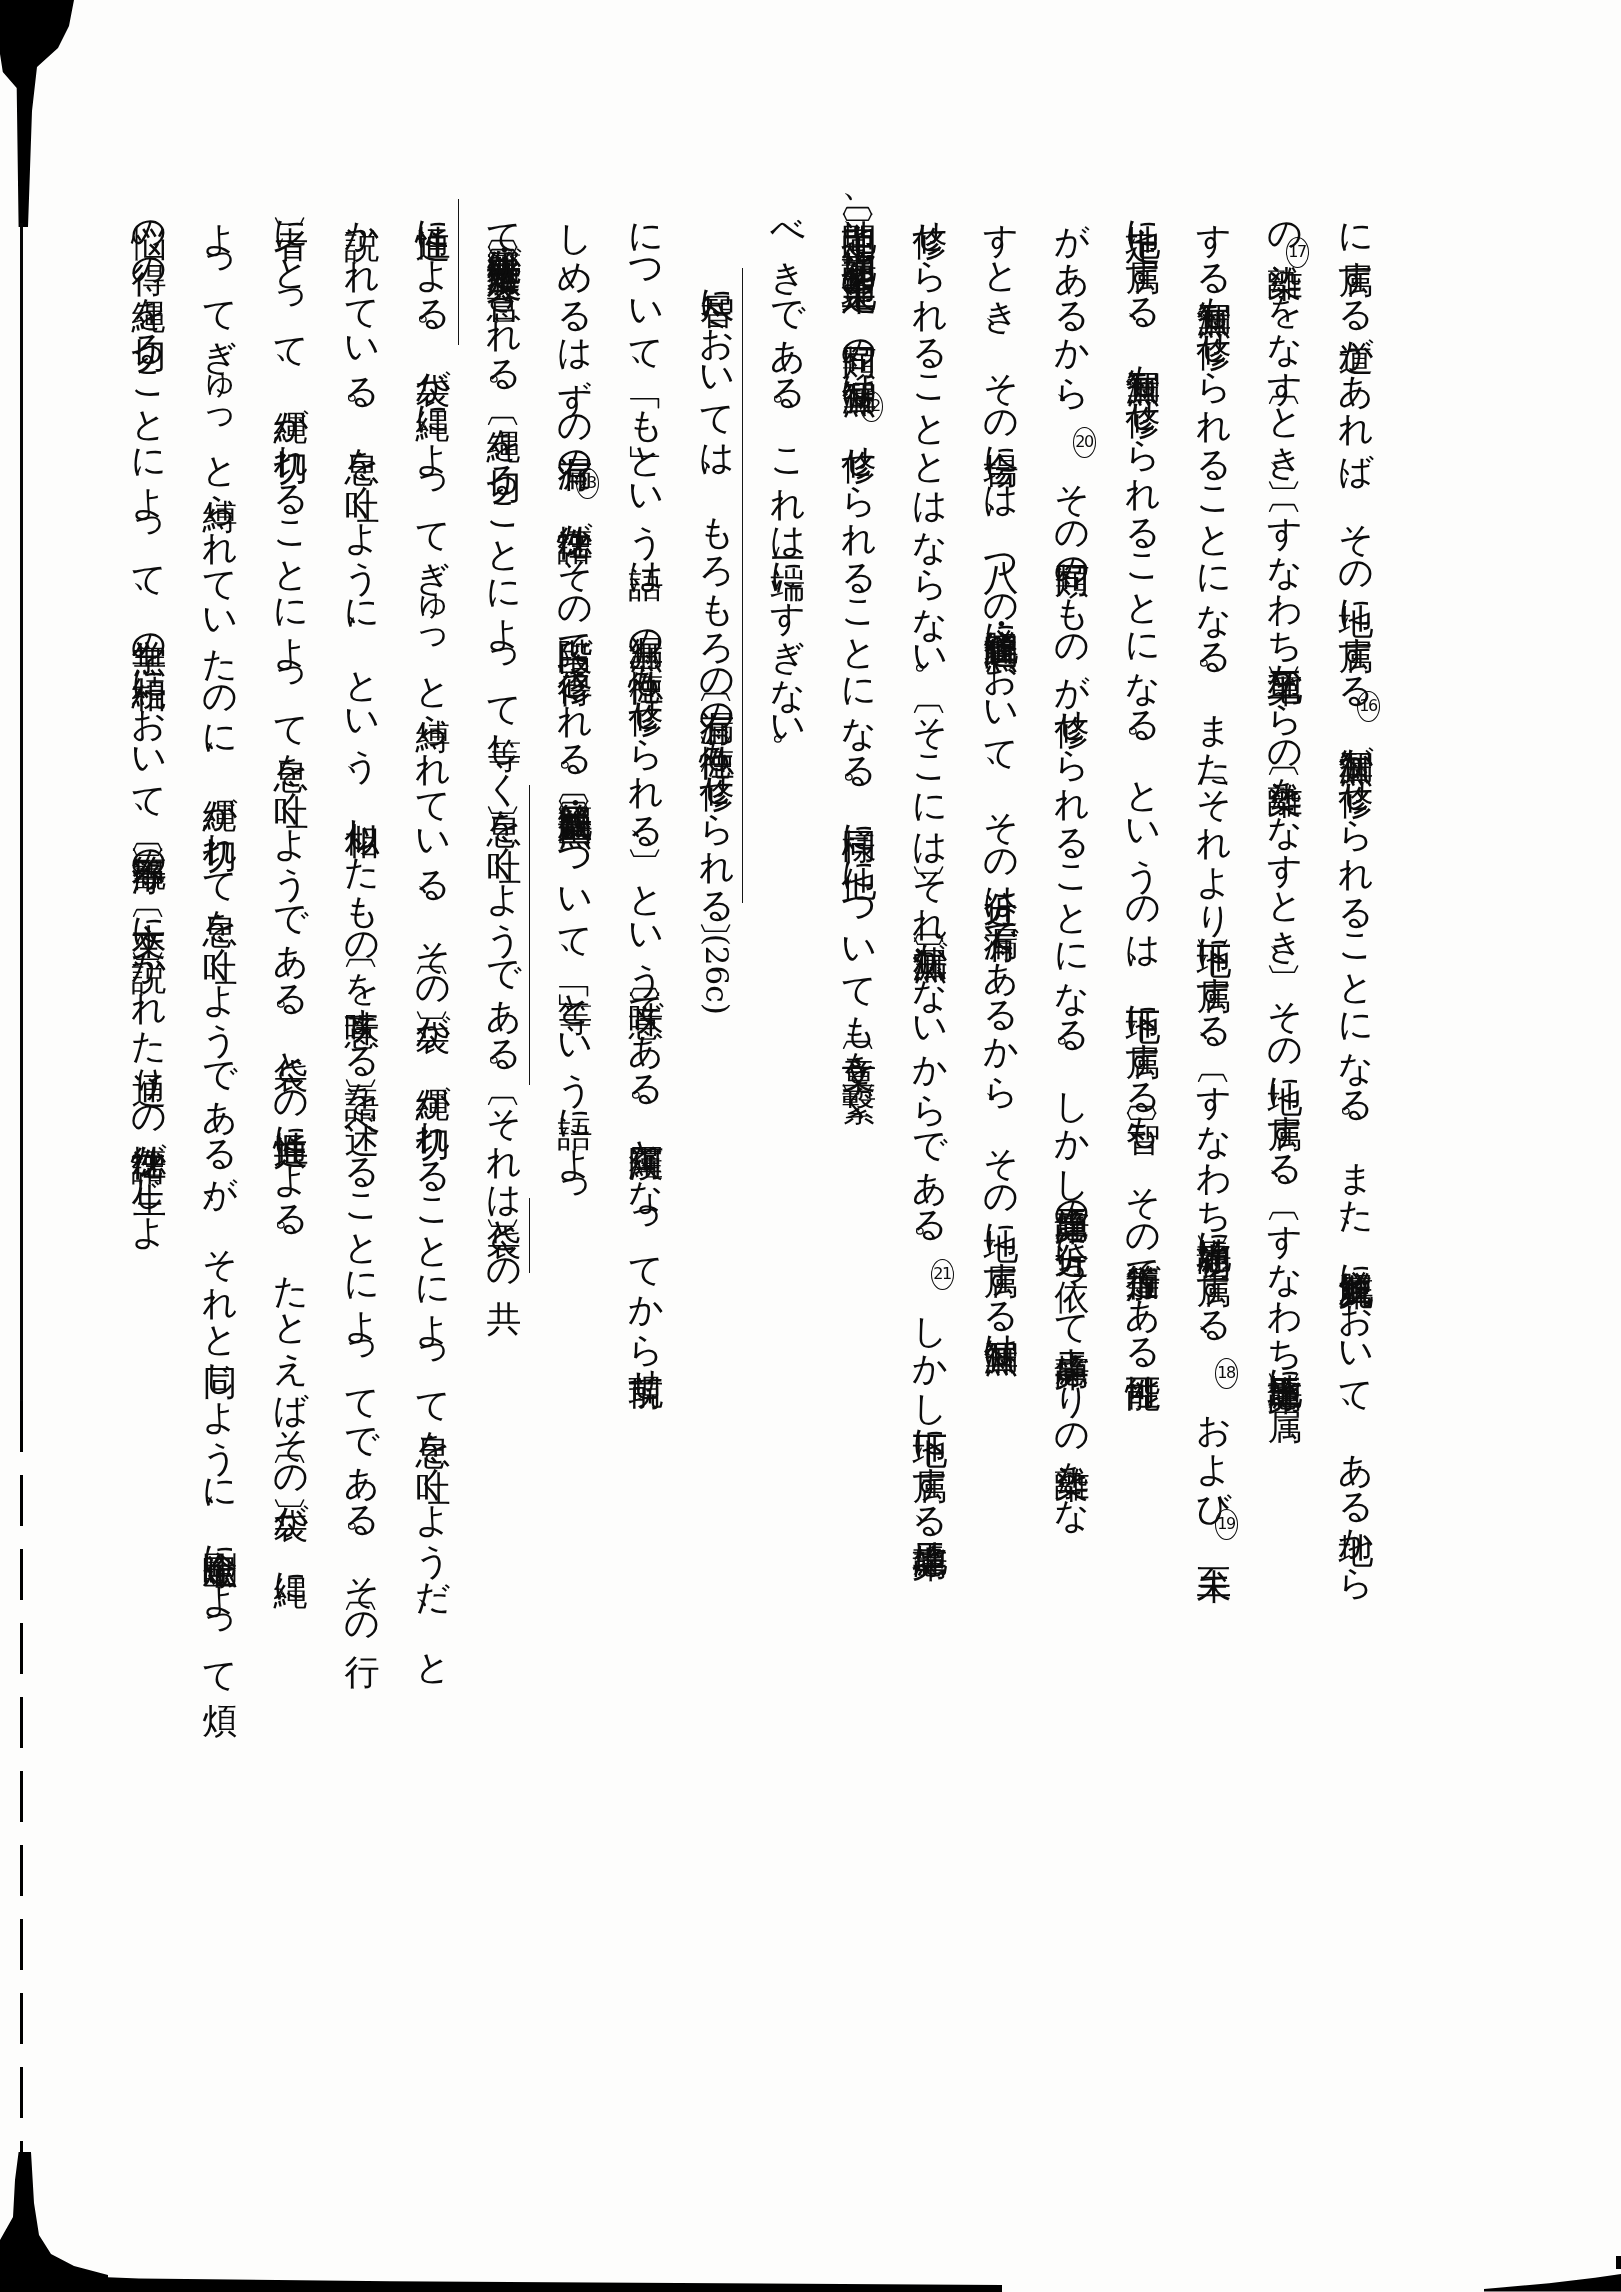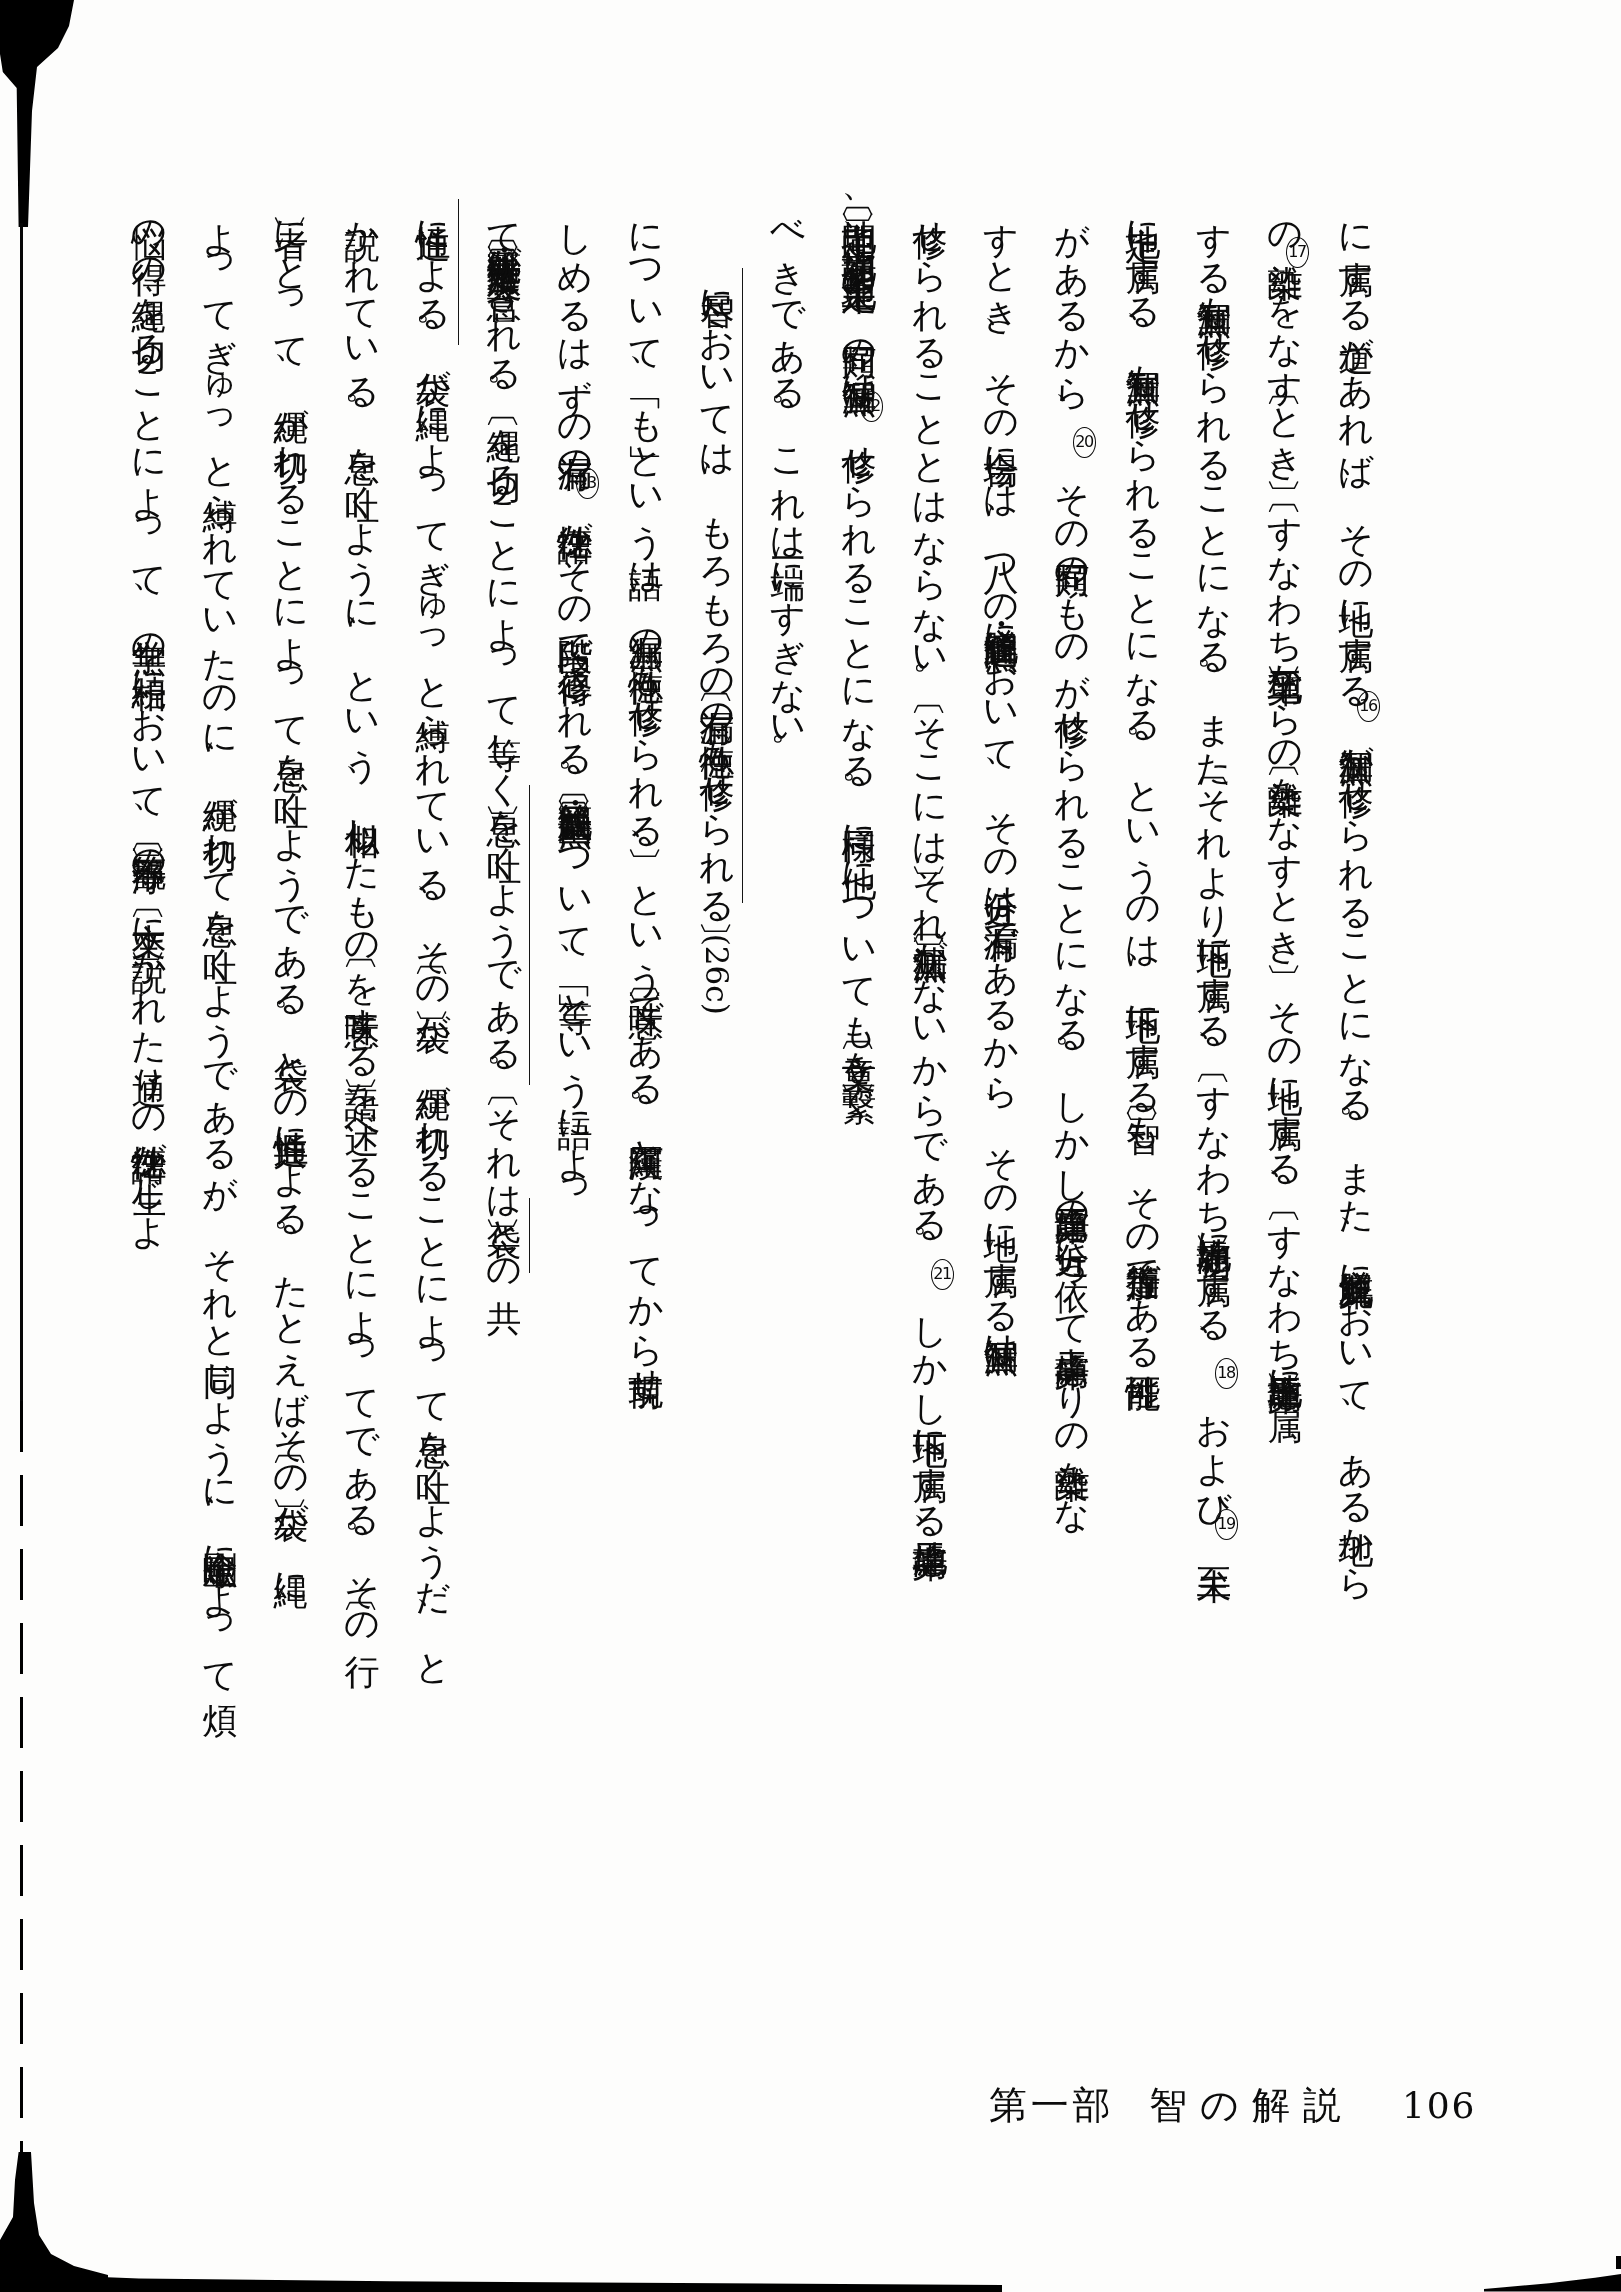--- a/index.html
+++ b/index.html
@@ -110,25 +110,20 @@
       <div class="col"><span>について、「も」という語は、無漏の〔徳性〕も〔修せられる〕、という〔意味〕である。阿羅漢となってから現前せ</span></div>
       <div class="col"><span>しめるはずの有漏の</span><span class="fnote">23</span><span>諸徳性がその段階で〔得〕修される。〔四〕</span><span class="em">無量・〔八〕解脱等</span><span>について、「等」という語によっ</span></div>
       <div class="col"><span>て〔八〕勝処・〔十〕遍処等が含意される。〔縄を切ることによって等しく〕</span><span class="em">息を吐くようである。</span><span>〔それは〕</span><span class="em">袋との共</span></div>
       <div class="col"><span class="em">通性による。</span><span>袋が縄によってぎゅっと縛られている、そ〔の袋〕が、縄が切れることによって息を吐くようだ、と</span></div>
       <div class="col"><span>説かれている。息を吐くように、という、相似したもの〔を意味する〕語を述べることによってである。そ〔の行</span></div>
       <div class="col"><span>者〕にとって、縄が切れることによって息を吐くようである。袋との共通性による。たとえばそ〔の袋〕が、縄に</span></div>
       <div class="col"><span>よってぎゅっと縛られていたのに、縄が切れて息を吐くようであるが、それと同じように、金剛喩定によって煩</span></div>
       <div class="col"><span>悩の得の縄を切ることによって、無学の相続において、不浄〔観〕等の、〔本文に〕説かれた通りの諸徳性が生じよ</span></div>
     </div>
 
-  <div class="footer">
-    <span class="sec">第一部</span>
-    <span class="ttl">智の解説</span>
-    <span class="pg">106</span>
-  </div>
 
   <div class="art art-topblob"></div>
   <div class="art art-gutter-solid"></div>
   <div class="art art-gutter-dash"></div>
   <div class="art art-bottomblob"></div>
   <div class="art art-bottomstrip"></div>
   <div class="art art-brwedge"></div>
   <div class="art art-rtick"></div>
 
 </div>

